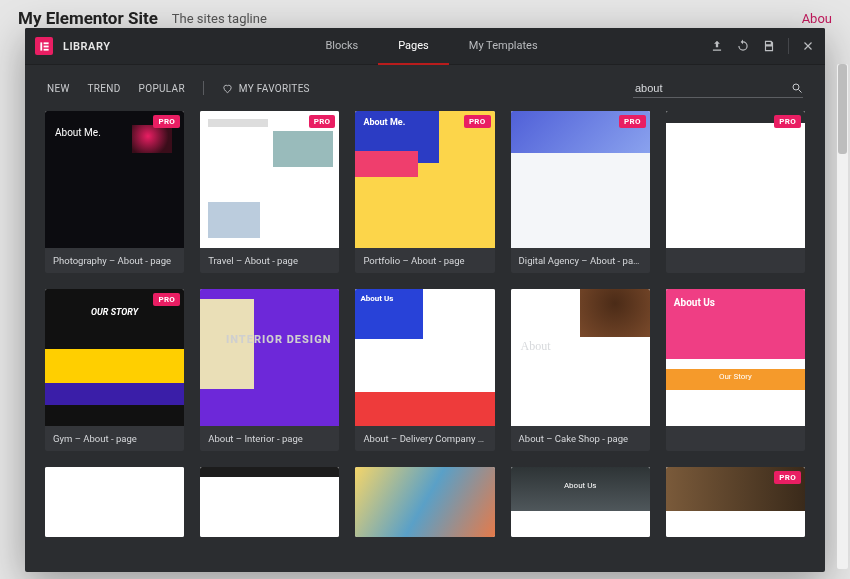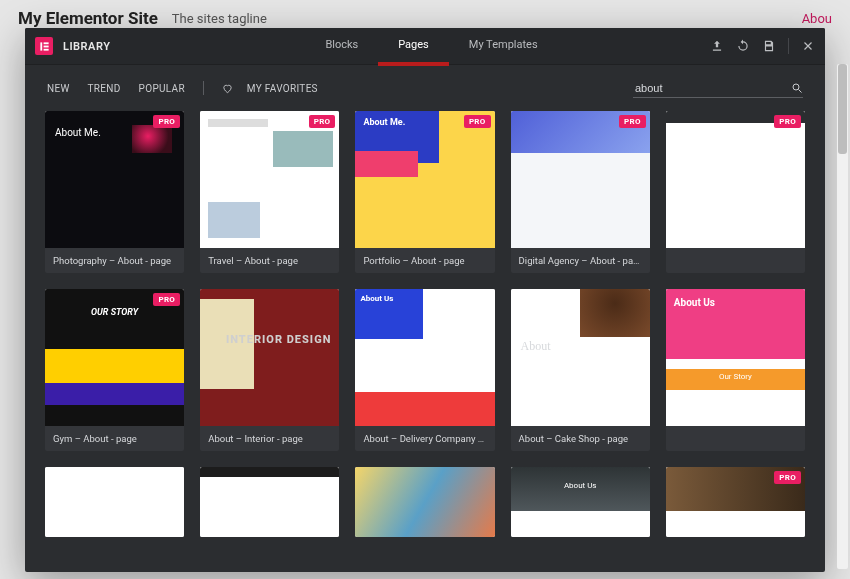--- a/index.html
+++ b/index.html
@@ -7,29 +7,29 @@
   .site-header{display:flex;align-items:center;gap:14px;padding:8px 18px;font-size:13px;color:#555}
   .site-title{font-size:17px;font-weight:700;color:#222}
   .site-about{margin-left:auto;color:#c2185b;font-size:13px}
   .modal{position:absolute;left:25px;top:28px;right:25px;bottom:7px;background:#2b2d30;border-radius:2px;display:flex;flex-direction:column;box-shadow:0 10px 40px rgba(0,0,0,.35);color:#d7d9dc;overflow:hidden}
   .modal-header{display:flex;align-items:center;height:36px;background:#26282b;border-bottom:1px solid #1f2022;padding:0 10px;font-size:11px}
   .e-logo{width:18px;height:18px;border-radius:2px;background:#e91e63;display:flex;align-items:center;justify-content:center;margin-right:10px}
   .e-logo svg{width:11px;height:11px;fill:#fff}
   .lib-title{font-weight:600;letter-spacing:.5px;color:#e8e8e8;font-size:11px}
   .tabs{display:flex;gap:0;margin-left:195px}
   .tab{padding:0 20px;height:36px;display:flex;align-items:center;color:#b9bbbe;cursor:pointer;font-size:11px}
-  .tab.active{color:#fff;border-bottom:4px solid #b91c1c}
+  .tab.active{color:#fff;border-bottom:2px solid #b91c1c}
   .hdr-actions{margin-left:auto;display:flex;align-items:center;gap:12px;color:#bcbec1}
   .hdr-actions svg{width:14px;height:14px;fill:#bcbec1;cursor:pointer}
   .vdiv{width:1px;height:16px;background:#44464a}
   .toolbar{display:flex;align-items:center;height:46px;padding:0 22px;font-size:10px;color:#c9cbce}
   .filters{display:flex;align-items:center;gap:18px}
   .filters span{cursor:pointer;letter-spacing:.3px}
   .filters .divider{width:1px;height:14px;background:#5a5c60}
-  .fav{display:flex;align-items:flex-start;gap:14px}
+  .fav{display:flex;align-items:flex-start;gap:6px}
   .fav svg{width:11px;height:11px;fill:#c9cbce}
   .search{margin-left:auto;display:flex;align-items:center;border-bottom:1px solid #5c5e62;width:170px;padding:2px 0}
   .search input{flex:1;background:transparent;border:none;outline:none;color:#d7d9dc;font-size:11px}
   .search svg{width:12px;height:12px;fill:#c9cbce}
   .grid-wrap{flex:1;overflow-y:auto;padding:0 20px 10px}
   .grid{display:grid;grid-template-columns:repeat(5,1fr);gap:16px}
   .card{background:#34363a;border-radius:2px;overflow:hidden;cursor:pointer}
   .thumb{position:relative;height:137px;background:#eee;overflow:hidden}
   .thumb.partial{height:70px}
   .pro{position:absolute;top:4px;right:4px;background:#e91e63;color:#fff;font-size:8px;font-weight:700;padding:2px 5px;border-radius:2px;letter-spacing:.3px}
@@ -47,21 +47,21 @@
   .t3 .blue{position:absolute;left:0;top:0;right:40%;height:40px;background:#2b3cc4;color:#fff;font-size:9px;padding:6px 8px;font-weight:700}
   .t3 .pink{position:absolute;left:0;top:40px;right:55%;height:26px;background:#ef3e6d}
   .t4{background:#f4f6f9}
   .t4 .hero{position:absolute;left:0;right:0;top:0;height:42px;background:linear-gradient(135deg,#5060d8,#8aa2ee)}
   .t5{background:#fff}
   .t5 .bar{position:absolute;left:0;right:0;top:0;height:12px;background:#2b2d30}
   .t6{background:#111}
   .t6 .yel{position:absolute;left:0;right:0;top:60px;height:34px;background:#ffcf00}
   .t6 .pur{position:absolute;left:0;right:0;top:94px;height:22px;background:#3a1ea8}
   .t6 .h{position:absolute;left:0;right:0;top:18px;color:#fff;font-size:9px;text-align:center;font-style:italic;font-weight:700}
-  .t7{background:#7f1d1d}
+  .t7{background:#6d28d9}
   .t7 .beige{position:absolute;left:0;top:10px;width:54px;height:90px;background:#eadfb7}
   .t7 .txt{position:absolute;right:8px;top:44px;color:#cfcfcf;font-size:11px;font-weight:800;letter-spacing:1px}
   .t8{background:#fff}
   .t8 .blue{position:absolute;left:0;top:0;width:58px;height:40px;background:#2842d8;color:#fff;font-size:8px;font-weight:700;padding:5px}
   .t8 .red{position:absolute;left:0;right:0;bottom:0;height:34px;background:#ee3b3b}
   .t9{background:#fff}
   .t9 .cup{position:absolute;right:0;top:0;width:70px;height:48px;background:radial-gradient(circle at 50% 30%,#4b2b17,#7a4a2b)}
   .t9 .h{position:absolute;left:10px;top:50px;font-family:cursive;font-size:12px}
   .t10{background:#fff}
   .t10 .pk{position:absolute;left:0;right:0;top:0;height:54px;background:#ef3e84;color:#fff;font-size:10px;font-weight:700;padding:8px}

